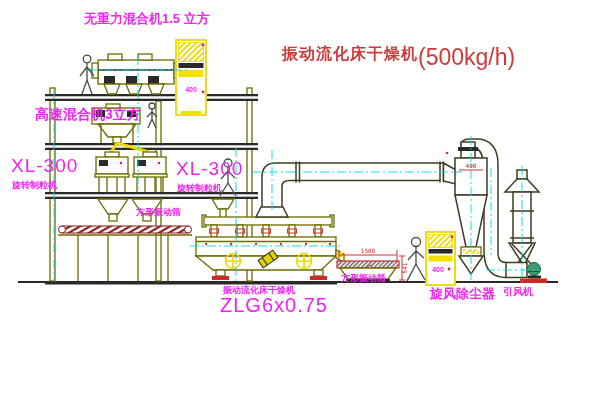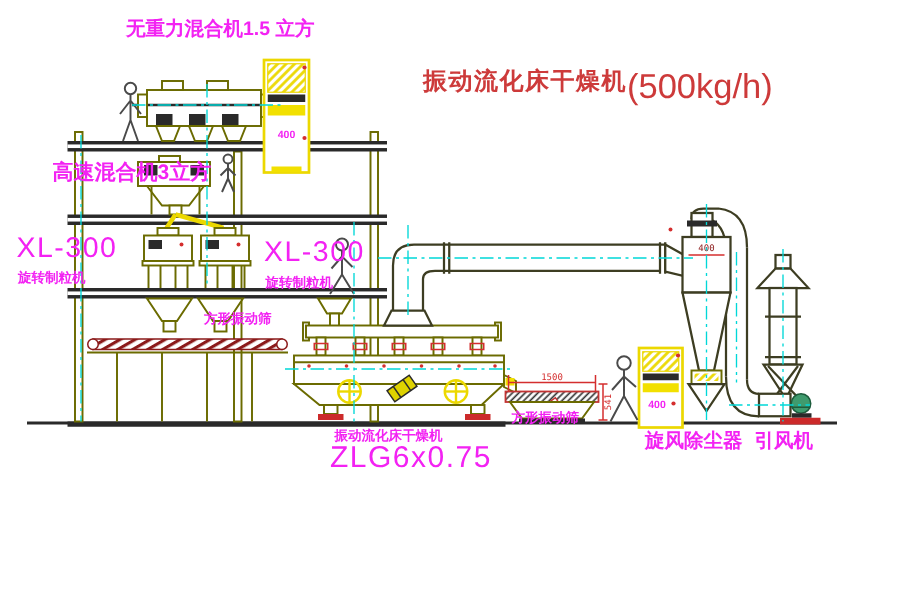--- a/index.html
+++ b/index.html
@@ -335,15 +335,15 @@
 
 <div class="lbl" style="left:136px;top:208px;font-size:9px;">方形振动筛</div>
 
 <div class="lbl" style="left:223px;top:286px;font-size:9px;">振动流化床干燥机</div>
 <div class="lbl big" style="left:220px;top:295px;">ZLG6x0.75</div>
 
 <div class="lbl" style="left:341px;top:274px;font-size:9px;">方形振动筛</div>
 
 <div class="lbl" style="left:430px;top:287px;font-size:13px;">旋风除尘器</div>
 
-<div class="lbl" style="left:503px;top:287px;font-size:13px;">引风机</div>
+<div class="lbl" style="left:503px;top:287px;font-size:10px;">引风机</div>
 
 </div>
 
 </body></html>

